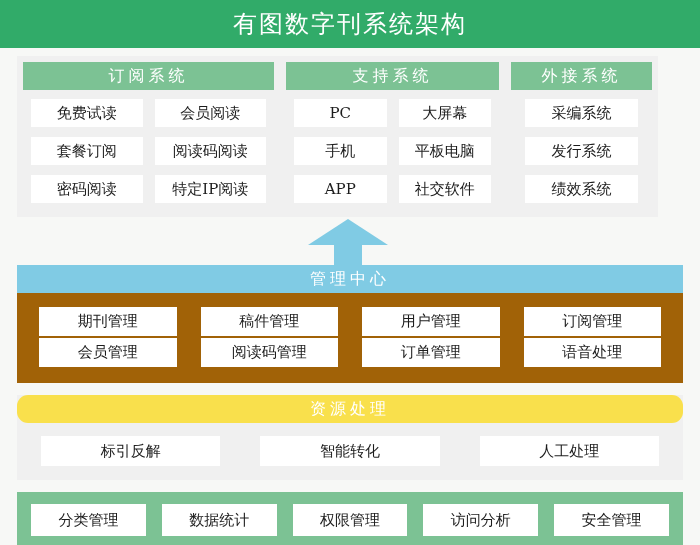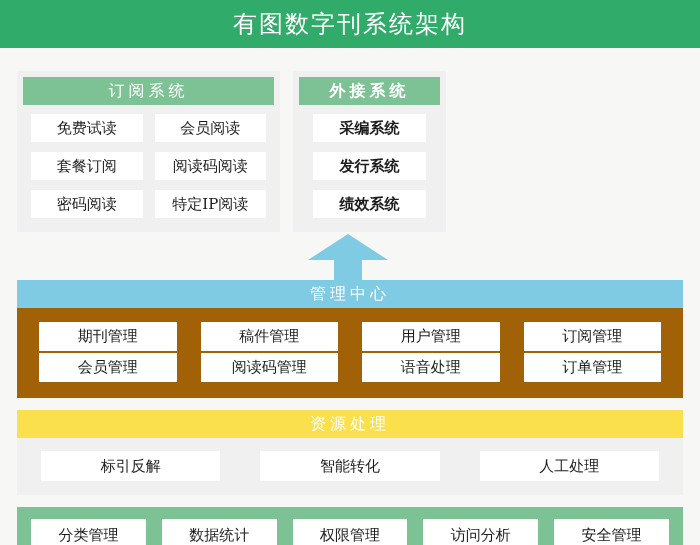--- a/index.html
+++ b/index.html
@@ -36,43 +36,42 @@
     height: 28px;
     display: flex;
     align-items: center;
     justify-content: center;
     color: #ffffff;
     font-size: 16px;
     letter-spacing: 4px;
   }
   .panel-header.green { background: #7cc294; }
   .panel-header.blue  { background: #80cbe4; }
-  .panel-header.yellow{ background: #f9e04c; }
+  .panel-header.yellow{ background: #f9e04c; border-radius: 11px; }
 
   .chip {
     background: #ffffff;
     display: flex;
     align-items: center;
     justify-content: center;
     font-size: 15px;
     color: #1c1c1c;
     box-sizing: border-box;
     height: 28px;
   }
 
   
   .top-row {
     display: flex;
-    gap: 13px;
-    padding: 23px 17px 0 17px;
+    padding: 8px 17px 0 17px;
     box-sizing: border-box;
   }
   .panel-sub       { width: 263px; }
   .panel-support   { width: 225px; }
-  .panel-external  { width: 153px; font-weight: bold; }
+  .panel-external  { width: 153px; }
 
   .grid2 {
     display: grid;
     grid-template-columns: 1fr 1fr;
     gap: 10px 12px;
     padding: 9px 8px 8px 8px;
   }
   .grid1 {
     display: grid;
     grid-template-columns: 1fr;
@@ -167,20 +166,33 @@
     <div class="grid2">
       <div class="chip">免费试读</div>
       <div class="chip">会员阅读</div>
       <div class="chip">套餐订阅</div>
       <div class="chip">阅读码阅读</div>
       <div class="chip">密码阅读</div>
       <div class="chip">特定IP阅读</div>
     </div>
   </div>
 
+  <div class="panel panel-support">
+    <div class="panel-header green">
+      <span>支持系统</span>
+    </div>
+    <div class="grid2">
+      <div class="chip">PC</div>
+      <div class="chip">大屏幕</div>
+      <div class="chip">手机</div>
+      <div class="chip">平板电脑</div>
+      <div class="chip">APP</div>
+      <div class="chip">社交软件</div>
+    </div>
+  </div>
 
   <div class="panel panel-external">
     <div class="panel-header green">
       <span>外接系统</span>
     </div>
     <div class="grid1">
       <div class="chip">采编系统</div>
       <div class="chip">发行系统</div>
       <div class="chip">绩效系统</div>
     </div>
@@ -199,22 +211,22 @@
   <div class="panel-header blue">
     <span>管理中心</span>
   </div>
   <div class="mgmt-grid">
     <div class="chip">期刊管理</div>
     <div class="chip">稿件管理</div>
     <div class="chip">用户管理</div>
     <div class="chip">订阅管理</div>
     <div class="chip">会员管理</div>
     <div class="chip">阅读码管理</div>
+    <div class="chip">订单管理</div>
     <div class="chip">语音处理</div>
-    <div class="chip">订单管理</div>
   </div>
 </div>
 
 <div class="res-wrap">
   <div class="panel-header yellow">
     <span>资源处理</span>
   </div>
   <div class="res-grid">
     <div class="chip">标引反解</div>
     <div class="chip">智能转化</div>

